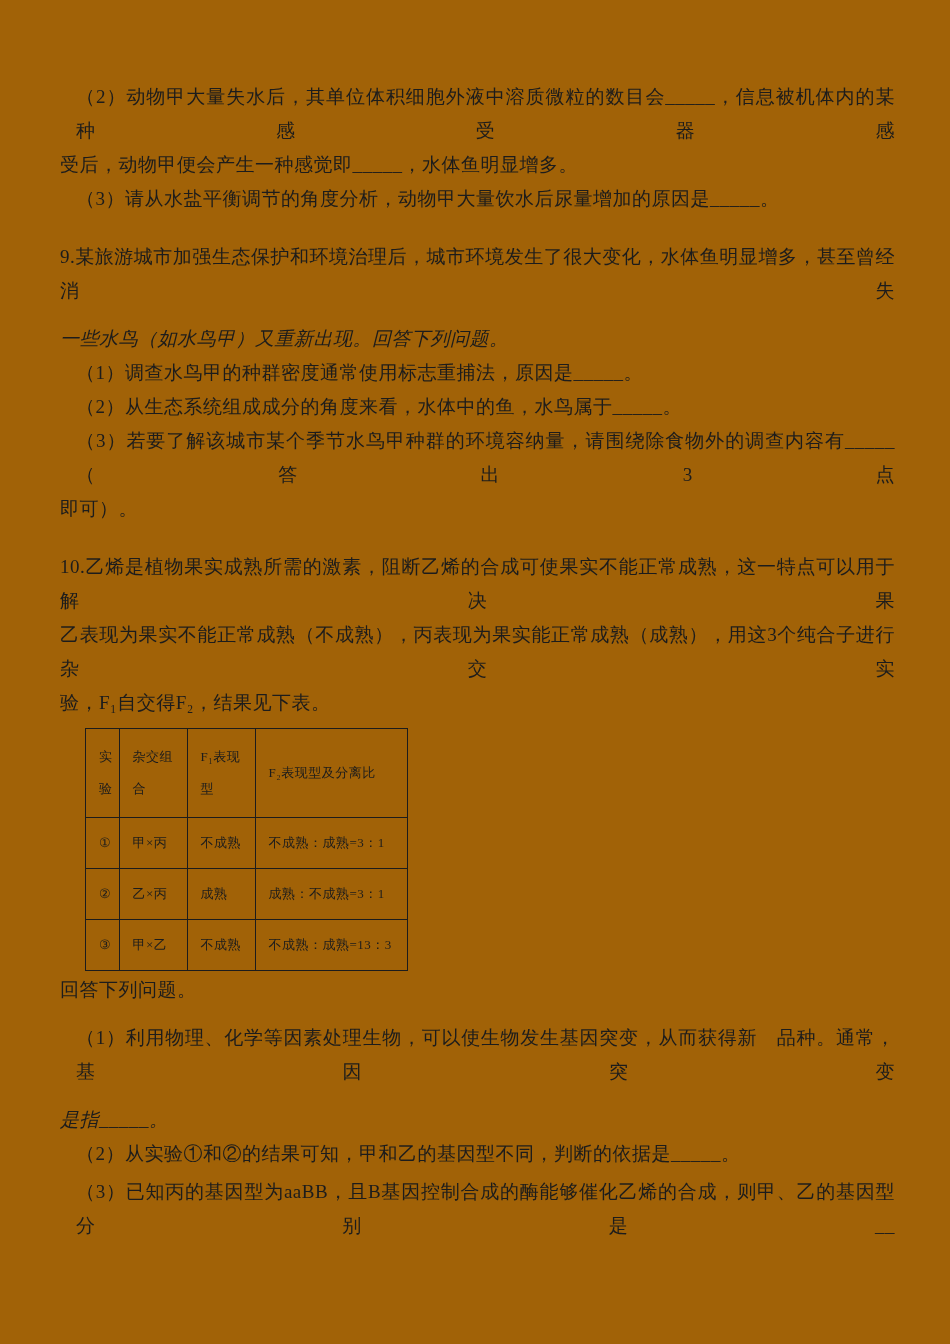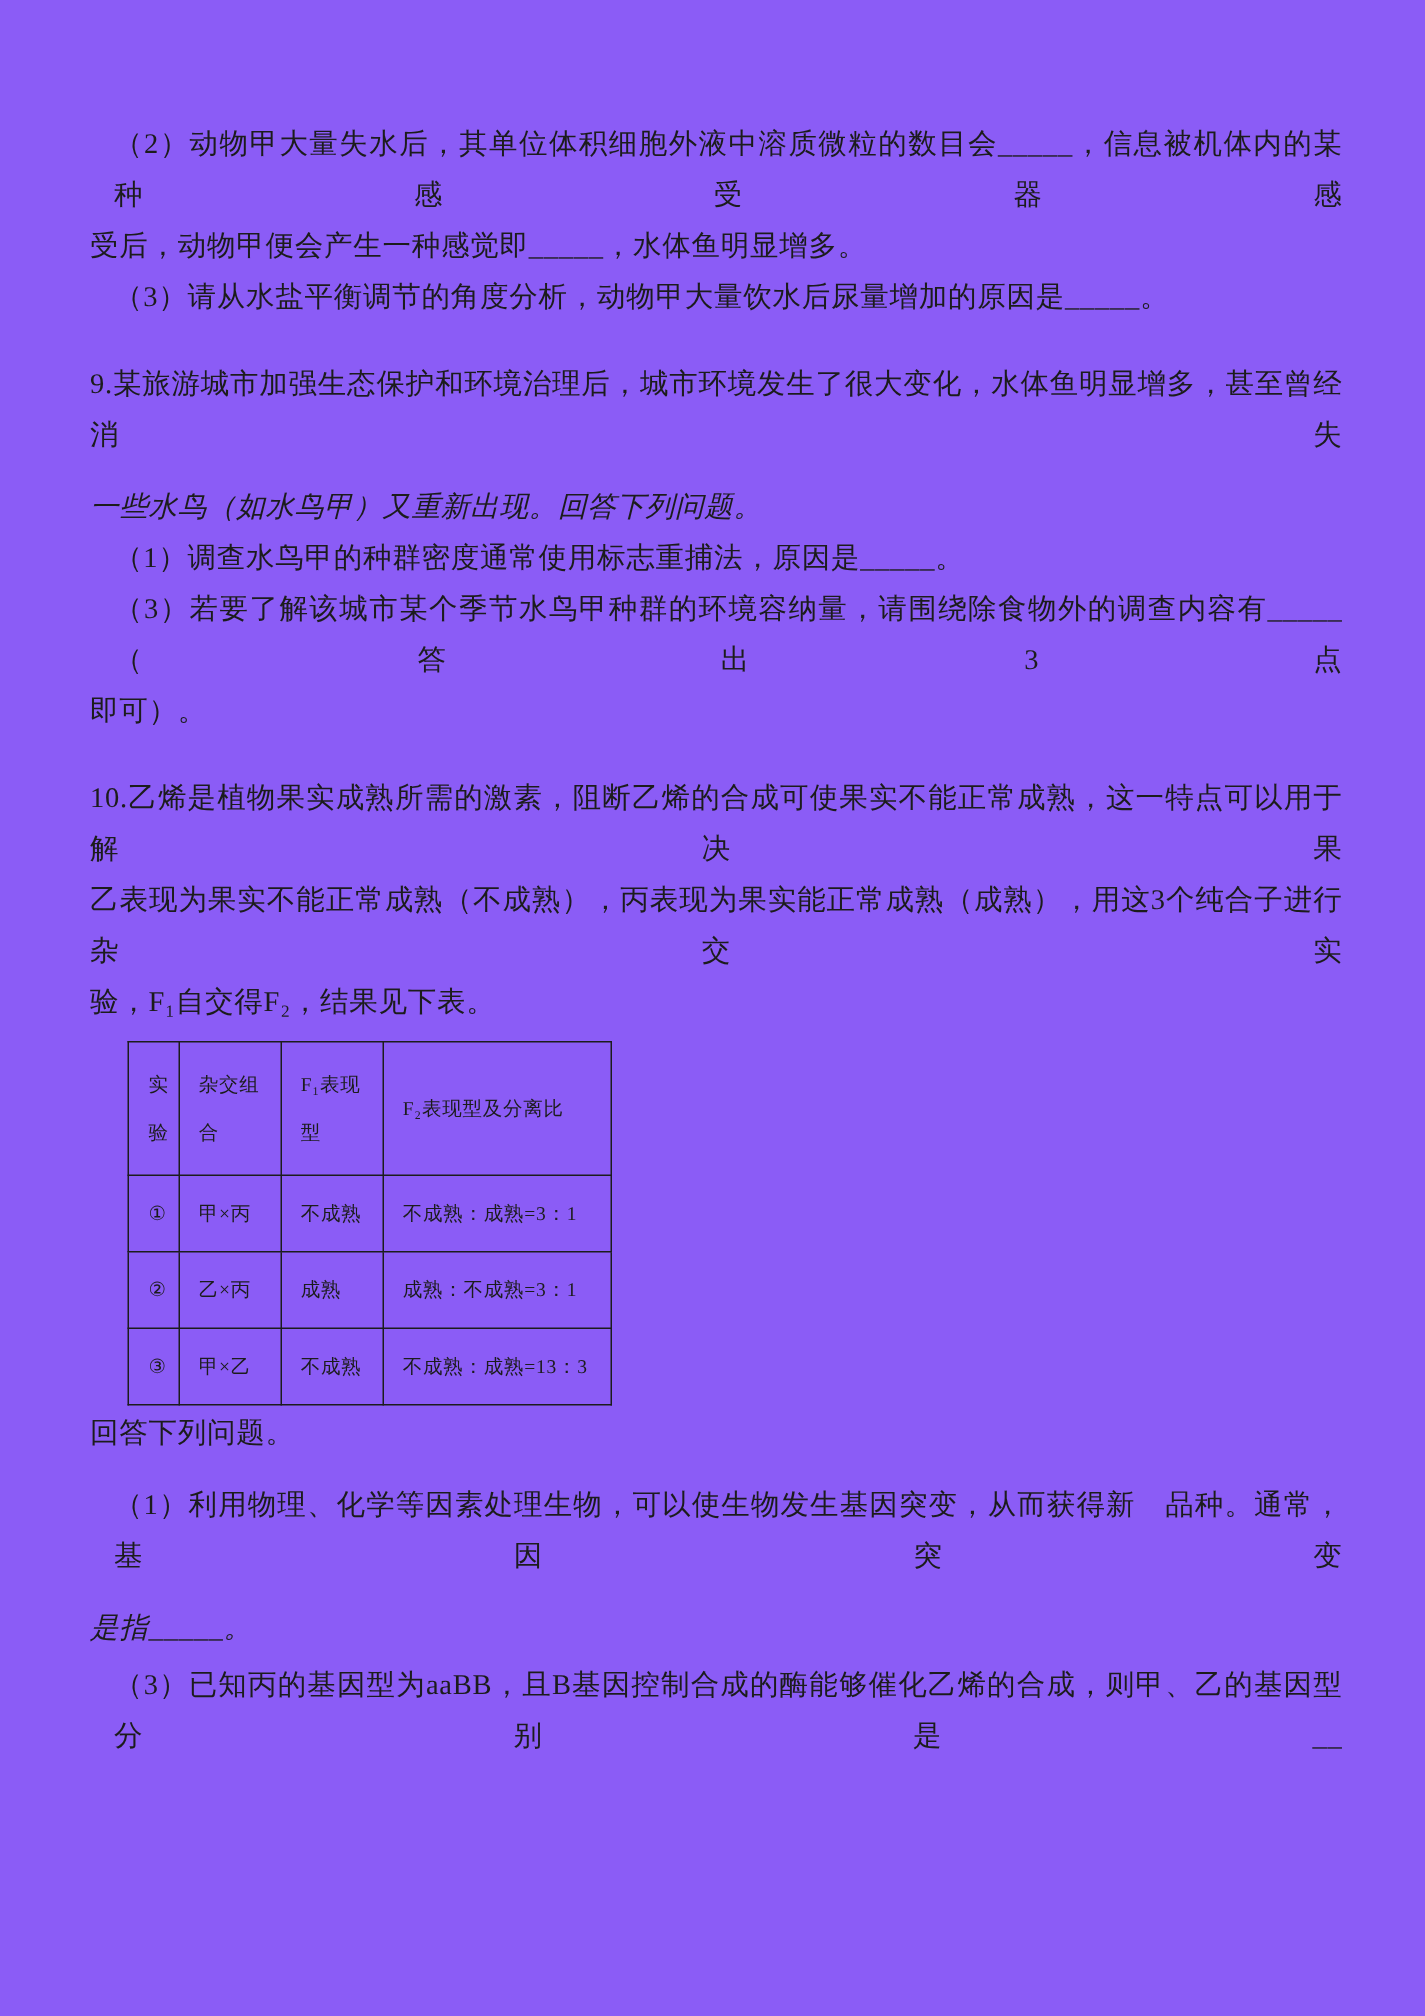--- a/index.html
+++ b/index.html
@@ -4,21 +4,21 @@
 <style>
   html, body {
     margin: 0;
     padding: 0;
     background: #ffffff;
   }
   .page {
     position: relative;
     width: 950px;
     height: 1344px;
-    background: #8b5cf6;
+    background: #a16207;
     color: #1c1c1c;
     font-family: "Liberation Serif", "DejaVu Serif", serif;
     font-size: 19px;
     box-sizing: border-box;
     padding: 80px 55px 0 60px;
     overflow: hidden;
   }
   .line {
     line-height: 34px;
     white-space: pre-wrap;
@@ -73,20 +73,21 @@
   <div>
     <div class="line fill q-item">（2）动物甲大量失水后，其单位体积细胞外液中溶质微粒的数目会_____，信息被机体内的某种感受器感</div>
     <div class="line">受后，动物甲便会产生一种感觉即_____，水体鱼明显增多。</div>
     <div class="line q-item">（3）请从水盐平衡调节的角度分析，动物甲大量饮水后尿量增加的原因是_____。</div>
   </div>
 
   <div class="para">
     <div class="line fill">9.某旅游城市加强生态保护和环境治理后，城市环境发生了很大变化，水体鱼明显增多，甚至曾经消失</div>
     <div class="line gap-top">一些水鸟（如水鸟甲）又重新出现。回答下列问题。</div>
     <div class="line q-item">（1）调查水鸟甲的种群密度通常使用标志重捕法，原因是_____。</div>
+    <div class="line q-item">（2）从生态系统组成成分的角度来看，水体中的鱼，水鸟属于_____。</div>
     <div class="line fill q-item">（3）若要了解该城市某个季节水鸟甲种群的环境容纳量，请围绕除食物外的调查内容有_____（答出3点</div>
     <div class="line">即可）。</div>
   </div>
 
   <div class="para">
     <div class="line fill">10.乙烯是植物果实成熟所需的激素，阻断乙烯的合成可使果实不能正常成熟，这一特点可以用于解决果</div>
     <div class="line fill">乙表现为果实不能正常成熟（不成熟），丙表现为果实能正常成熟（成熟），用这3个纯合子进行杂交实</div>
     <div class="line">验，F₁自交得F₂，结果见下表。</div>
 
     <table class="exp-table">
@@ -125,17 +126,18 @@
         </tr>
       </tbody>
     </table>
 
     <div class="line after-table">回答下列问题。</div>
   </div>
 
   <div class="para" style="margin-top:14px">
     <div class="line fill q-item">（1）利用物理、化学等因素处理生物，可以使生物发生基因突变，从而获得新　品种。通常，基因突变</div>
     <div class="line gap-top">是指_____。</div>
+    <div class="line q-item">（2）从实验①和②的结果可知，甲和乙的基因型不同，判断的依据是_____。</div>
     <div class="line fill q-item" style="margin-top:4px">（3）已知丙的基因型为aaBB，且B基因控制合成的酶能够催化乙烯的合成，则甲、乙的基因型分别是__</div>
 
   </div>
 
 </div>
 
 </body></html>

